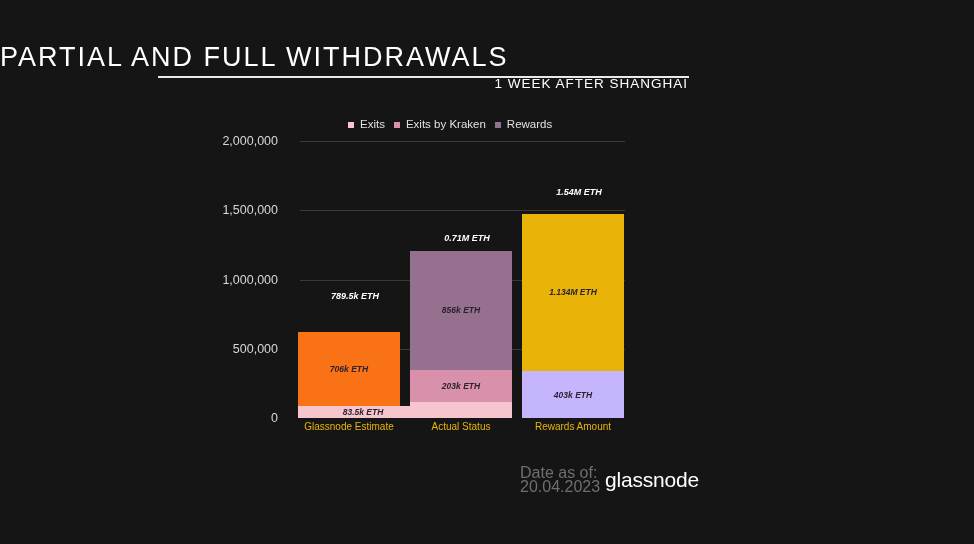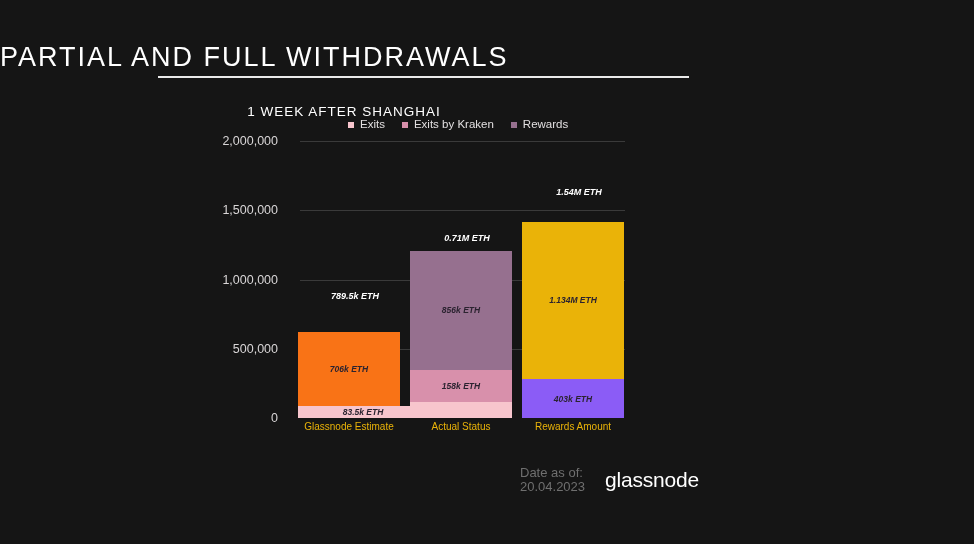--- a/index.html
+++ b/index.html
@@ -20,33 +20,33 @@
     font-size:27px;
     letter-spacing:2.0px;
     font-weight:400;
     white-space:nowrap;
   }
   .title-rule{
     position:absolute;left:158px;top:76px;
     width:531px;height:2px;background:#e9e9e9;
   }
   .subtitle{
-    position:absolute;left:0;top:104px;width:688px;
-    text-align:center;
+    position:absolute;left:0;top:76px;width:688px;
+    text-align:right;
     color:#ffffff;
     font-size:13.5px;
     letter-spacing:1.0px;
     font-weight:400;
     white-space:nowrap;
   }
 
   
   .legend{
     position:absolute;left:348px;top:119px;
-    display:flex;align-items:center;gap:17px;
+    display:flex;align-items:center;gap:9px;
     white-space:nowrap;
   }
   .legend-item{display:flex;align-items:center;gap:6px;}
   .legend-swatch{width:6px;height:6px;display:block;}
   .legend-label{color:#e2dfe0;font-size:11.5px;line-height:1;}
 
   
   .plot{
     position:absolute;
     left:300px;top:141px;
@@ -98,22 +98,23 @@
     text-align:center;
     color:#eab308;
     font-size:10px;
     white-space:nowrap;
     transform:translateX(-50%);
   }
 
   
   .footer-date{
     position:absolute;left:520px;top:466px;width:75px;
+    text-align:right;
     color:#6f6f6f;
-    font-size:13px;
+    font-size:16px;
     line-height:14px;
     white-space:nowrap;
   }
   .brand{
     position:absolute;left:605px;top:468px;
     color:#ffffff;
     font-size:21px;
     letter-spacing:-0.2px;
     font-weight:400;
     white-space:nowrap;
@@ -164,29 +165,29 @@
             <span class="seg-label">83.5k ETH</span>
           </div>
           <div class="seg" style="height: 74px; background: #f97316;">
             <span class="seg-label">706k ETH</span>
           </div>
           <div class="bar-total" style="bottom: 117.346px;">789.5k ETH</div>
         </div>
         <div class="bar" style="left: 110px; width: 102px;">
           <div class="seg" style="height: 16.343px; background: rgb(247, 197, 205);"></div>
           <div class="seg" style="height: 32.132px; background: rgb(216, 144, 171);">
-            <span class="seg-label">158k ETH</span>
+            <span class="seg-label">203k ETH</span>
           </div>
           <div class="seg" style="height: 118.556px; background: rgb(150, 112, 143);">
             <span class="seg-label">856k ETH</span>
           </div>
           <div class="bar-total" style="bottom: 175.031px;">0.71M ETH</div>
         </div>
         <div class="bar" style="left: 222px; width: 102px;">
-          <div class="seg" style="height: 39px; background: #8b5cf6;">
+          <div class="seg" style="height: 47px; background: #c4b5fd;">
             <span class="seg-label">403k ETH</span>
           </div>
           <div class="seg" style="height: 157.059px; background: #eab308;">
             <span class="seg-label">1.134M ETH</span>
           </div>
           <div class="bar-total" style="bottom: 220.874px;">1.54M ETH</div>
         </div>
       </div>
   </div>
 

